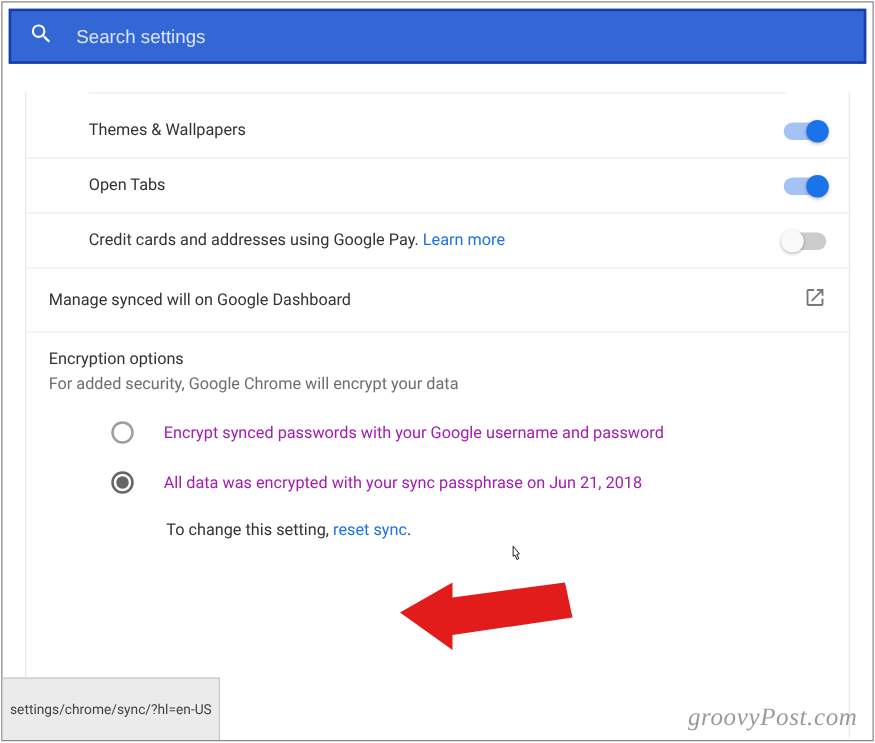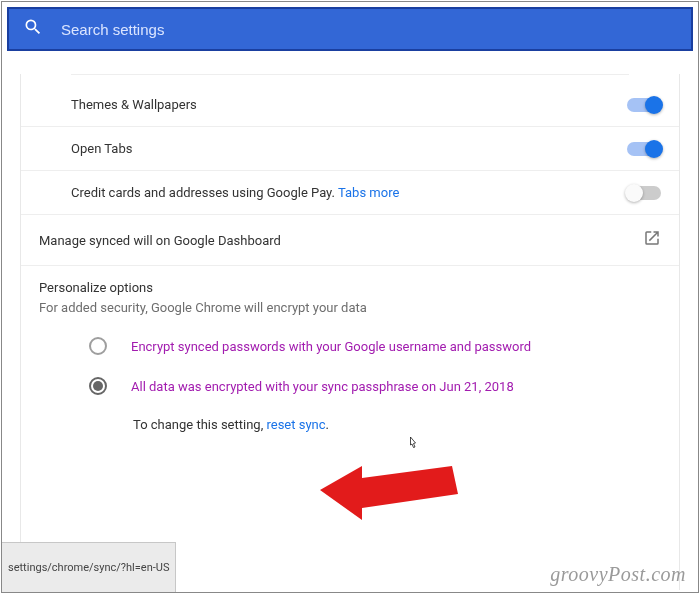--- a/index.html
+++ b/index.html
@@ -166,41 +166,41 @@
 
     <div class="row">
       <span class="label">Open Tabs</span>
       <div class="toggle">
             <div class="knob"></div>
           </div>
     </div>
 
     <div class="row">
       <span class="label">
-        <span>Credit cards and addresses using Google Pay. </span><span class="link">Tabs more</span>
+        <span>Credit cards and addresses using Google Pay. </span><span class="link">Learn more</span>
       </span>
       <div class="toggle off">
             <div class="knob"></div>
           </div>
     </div>
 
 
     <div class="section flexed">
       <div class="text">
         <div class="title">Manage synced will on Google Dashboard</div>
       </div>
       <span class="ext-icon">
         <svg viewBox="0 0 24 24">
               <path d="M19 19H5V5h6V3H5a2 2 0 00-2 2v14a2 2 0 002 2h14a2 2 0 002-2v-6h-2v6zM14 3v2h3.59L7.76 14.83l1.41 1.41L19 6.41V10h2V3h-7z"></path>
             </svg>
       </span>
     </div>
 
     <div class="section" style="border-bottom:none;">
-      <div class="title">Personalize options</div>
+      <div class="title">Encryption options</div>
       <div class="sub">For added security, Google Chrome will encrypt your data</div>
 
       <div class="radio-group">
         <div class="radio-row">
           <div class="radio"></div>
           <span>Encrypt synced passwords with your Google username and password</span>
         </div>
         <div class="radio-row">
           <div class="radio selected"></div>
           <span>All data was encrypted with your sync passphrase on Jun 21, 2018</span>

